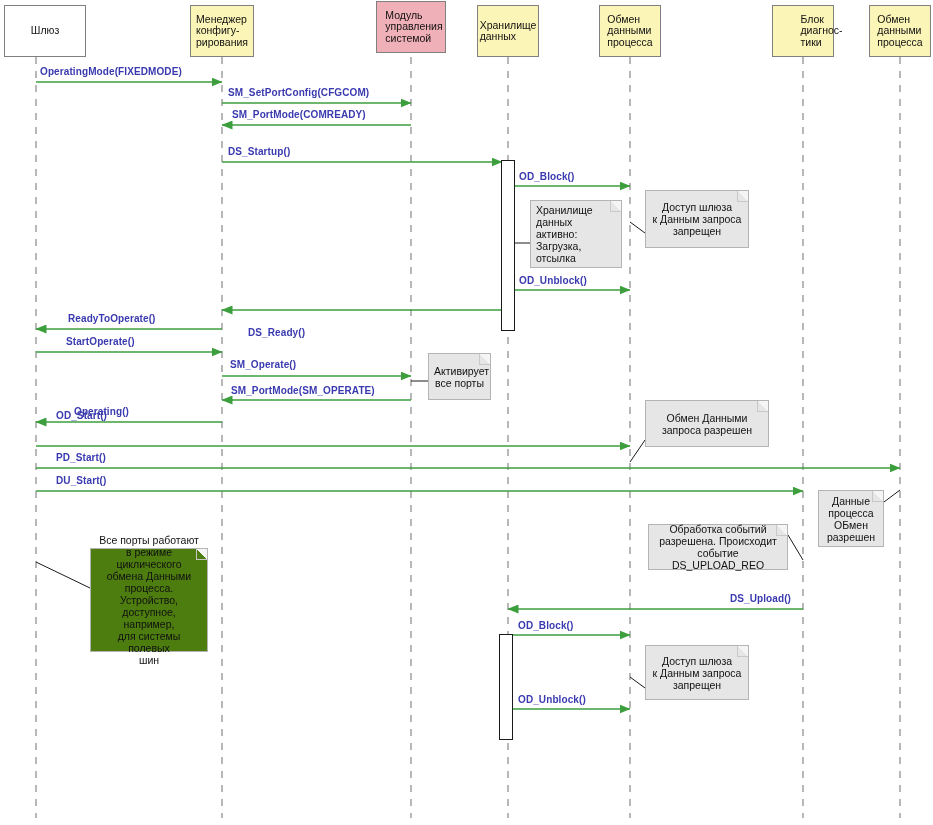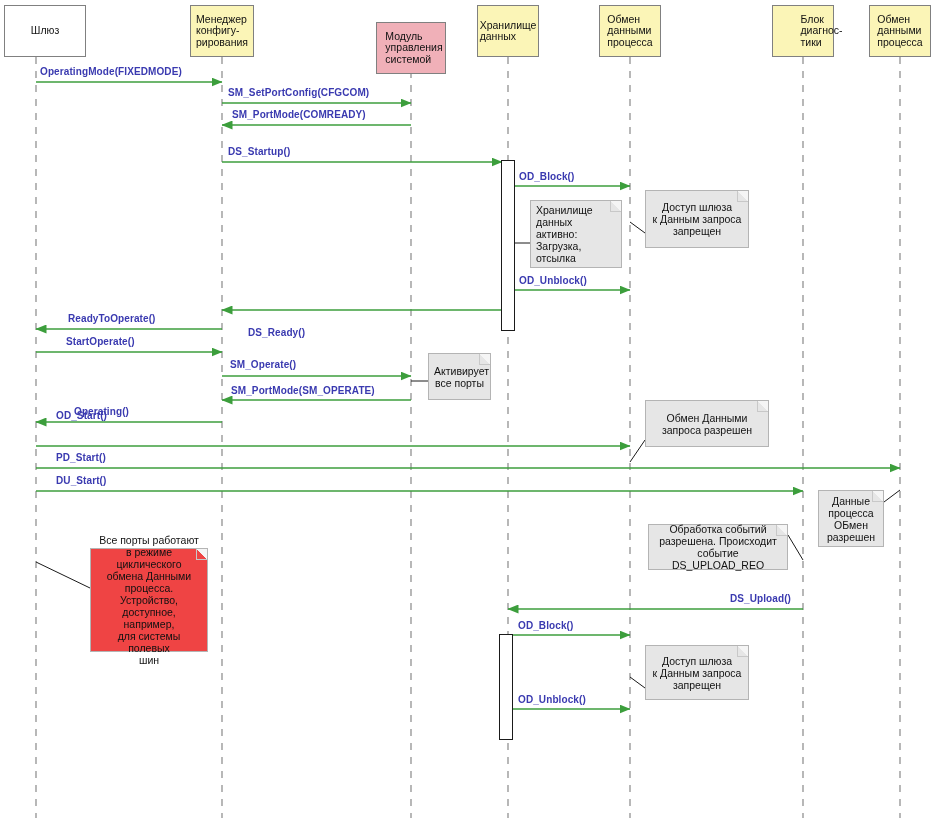--- a/index.html
+++ b/index.html
@@ -92,21 +92,21 @@
 
   <div id="boxes-layer">
       <div class="lifebox" style="left: 4px; top: 5px; width: 82px; height: 52px; background: rgb(255, 255, 255); border-color: rgb(128, 128, 128);">
         <span style="white-space: pre-line;">Шлюз</span>
       </div>
       <div class="lifebox" style="left: 190px; top: 5px; width: 64px; height: 52px; background: rgb(251, 245, 183); border-color: rgb(128, 128, 128);">
         <span style="white-space: pre-line;">Менеджер
 конфигу-
 рирования</span>
       </div>
-      <div class="lifebox" style="left: 376px; top: 22px; width: 70px; height: 52px; background: rgb(240, 176, 184); border-color: rgb(128, 128, 128); padding-left: 9px;">
+      <div class="lifebox" style="left: 376px; top: 1px; width: 70px; height: 52px; background: rgb(240, 176, 184); border-color: rgb(128, 128, 128); padding-left: 9px;">
         <span style="white-space: pre-line;">Модуль
 управления
 системой</span>
       </div>
       <div class="lifebox" style="left: 477px; top: 5px; width: 62px; height: 52px; background: rgb(251, 245, 183); border-color: rgb(128, 128, 128);">
         <span style="white-space: pre-line;">Хранилище
 данных</span>
       </div>
       <div class="lifebox" style="left: 599px; top: 5px; width: 62px; height: 52px; background: rgb(251, 245, 183); border-color: rgb(128, 128, 128);">
         <span style="white-space: pre-line;">Обмен
@@ -158,21 +158,21 @@
 процесса
 ОБмен
 разрешен</span>
       </div>
       <div class="note" style="left: 648px; top: 524px; width: 140px; height: 46px; background: rgb(230, 230, 230); border-color: rgb(180, 180, 180); text-align: center;">
         <div class="dogear"></div>
         <span style="white-space: pre-line; width: 100%;">Обработка событий
 разрешена. Происходит
 событие DS_UPLOAD_REO</span>
       </div>
-      <div class="note" style="left: 90px; top: 548px; width: 118px; height: 104px; background: #ef4444; border-color: rgb(180, 180, 180); text-align: center;">
+      <div class="note" style="left: 90px; top: 548px; width: 118px; height: 104px; background: #4d7c0f; border-color: rgb(180, 180, 180); text-align: center;">
         <div class="dogear"></div>
         <span style="white-space: pre-line; width: 100%;">Все порты работают
 в режиме циклического
 обмена Данными
 процесса. Устройство,
 доступное, например,
 для системы полевых
 шин</span>
       </div>
       <div class="note" style="left: 645px; top: 645px; width: 104px; height: 55px; background: rgb(230, 230, 230); border-color: rgb(180, 180, 180); text-align: center;">

